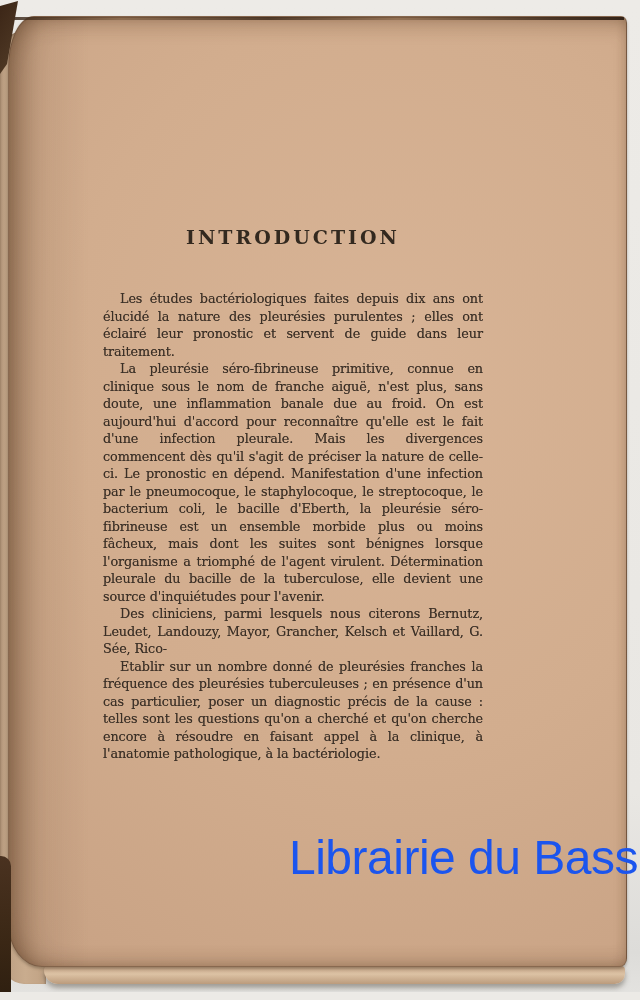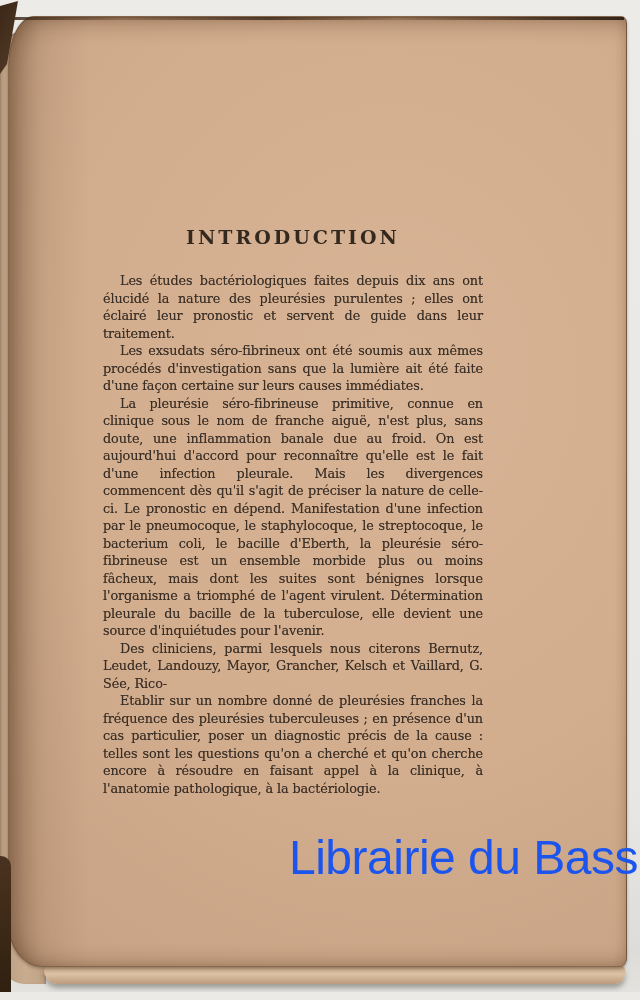--- a/index.html
+++ b/index.html
@@ -85,21 +85,21 @@
     color: #33291f;
   }
   .section-heading {
     margin: 46px 0 0 0;
     font-size: 14px; font-weight: 700;
     letter-spacing: .4px;
     word-spacing: 2px;
     text-align: center;
     color: #362c22;
   }
-  .body-text { margin-top: 24px; }
+  .body-text { margin-top: 42px; }
   .body-text p {
     margin: 0;
     font-size: 12.8px;
     line-height: 17.5px;
     letter-spacing: -0.1px;
     text-align: justify;
     text-indent: 17px;
     color: #3a2f26;
     text-shadow: 0 0 .4px rgba(55,44,34,.55);
   }
@@ -119,21 +119,20 @@
   <div class="cover-corner"></div>
   <div class="cover-edge-bottom"></div>
   <div class="underpage"></div>
   <div class="bottom-stack"></div>
 
   <div class="page">
     <div class="text-col">
       <h1 class="page-title">INTRODUCTION</h1>
       <div class="body-text">
         <p>Les études bactériologiques faites depuis dix ans ont élucidé la nature des pleurésies purulentes ; elles ont éclairé leur pronostic et servent de guide dans leur traitement.</p>
-        <p>Les exsudats séro-fibrineux ont été soumis aux mêmes procédés d'investigation sans que la lumière ait été faite d'une façon certaine sur leurs causes immédiates.</p>
         <p>La pleurésie séro-fibrineuse primitive, connue en clinique sous le nom de franche aiguë, n'est plus, sans doute, une inflammation banale due au froid. On est aujourd'hui d'accord pour reconnaître qu'elle est le fait d'une infection pleurale. Mais les divergences commencent dès qu'il s'agit de préciser la nature de celle-ci. Le pronostic en dépend. Manifestation d'une infection par le pneumocoque, le staphylocoque, le streptocoque, le bacterium coli, le bacille d'Eberth, la pleurésie séro-fibrineuse est un ensemble morbide plus ou moins fâcheux, mais dont les suites sont bénignes lorsque l'organisme a triomphé de l'agent virulent. Détermination pleurale du bacille de la tuberculose, elle devient une source d'inquiétudes pour l'avenir.</p>
         <p>Des cliniciens, parmi lesquels nous citerons Bernutz, Leudet, Landouzy, Mayor, Grancher, Kelsch et Vaillard, G. Sée, Rico-</p>
         <p>Etablir sur un nombre donné de pleurésies franches la fréquence des pleurésies tuberculeuses ; en présence d'un cas particulier, poser un diagnostic précis de la cause : telles sont les questions qu'on a cherché et qu'on cherche encore à résoudre en faisant appel à la clinique, à l'anatomie pathologique, à la bactériologie.</p>
       </div>
     </div>
     <div class="watermark" style="color: rgb(27, 85, 238);">Librairie du Bassin</div>
   </div>
 </div>
 
 </body></html>

